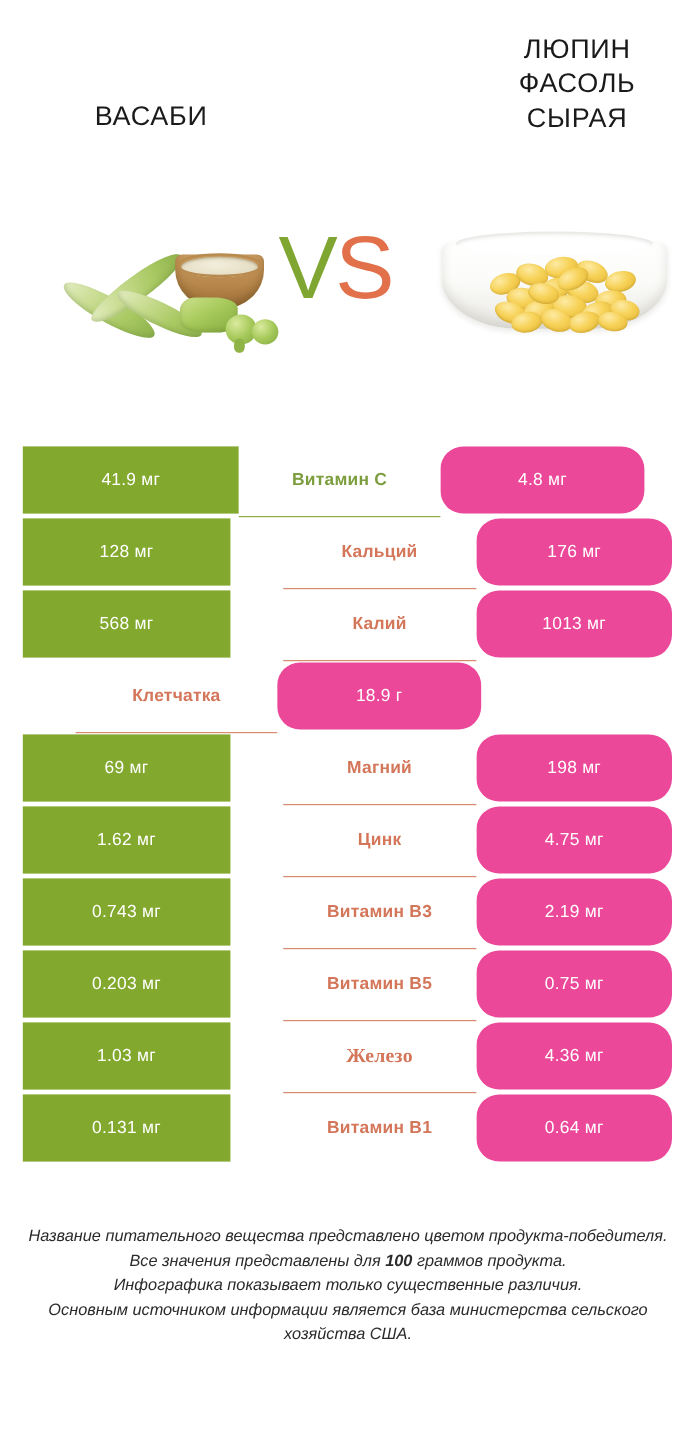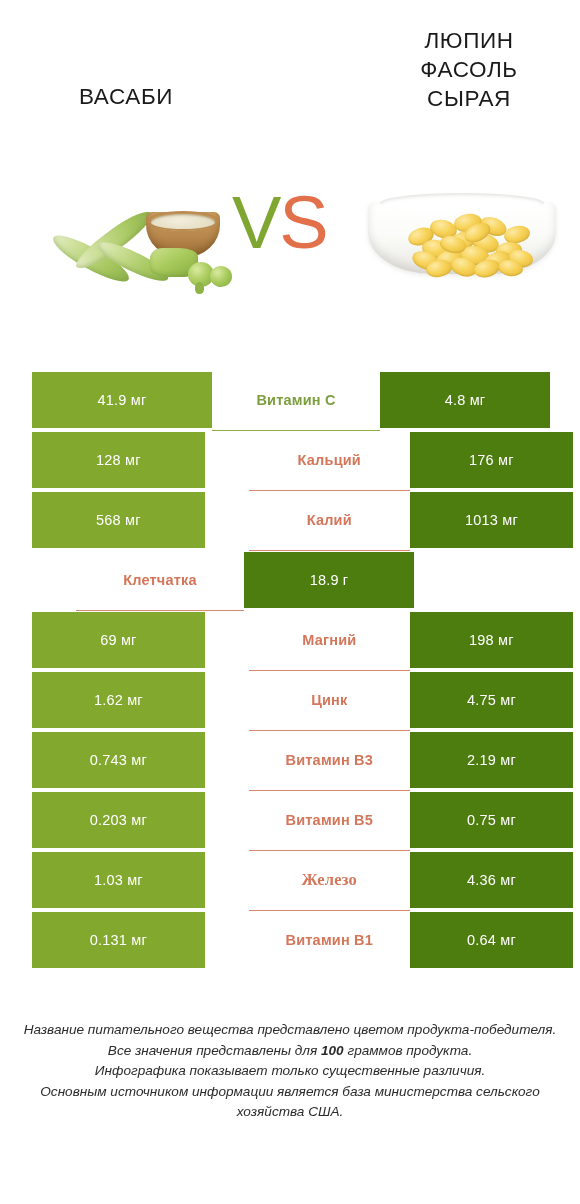--- a/index.html
+++ b/index.html
@@ -30,21 +30,21 @@
     color: #1a1a1a;
     font-weight: 400;
     font-family: "Liberation Sans", sans-serif;
   }
   .title-left {
     left: 34px;
     width: 184px;
     top: 82px;
   }
   .title-right {
-    left: 378px;
+    left: 390px;
     width: 182px;
     top: 26px;
   }
 
   
   .hero {
     position: relative;
     height: 170px;
     margin-top: -10px;
   }
@@ -167,21 +167,21 @@
   .bean {
     position: absolute;
     background: radial-gradient(ellipse at 36% 30%, #fdeaa3 0%, #f7d257 45%, #e0b333 100%);
     border-radius: 50%;
     box-shadow: inset 0 -1px 2px rgba(175,135,30,.4);
   }
 
   
   .table {
     position: absolute;
-    left: 32px;
+    left: 19px;
     top: 372px;
     width: 541px;
   }
   .row {
     display: flex;
     height: 56px;
     margin-bottom: 4px;
     align-items: stretch;
   }
   .cell {
@@ -192,22 +192,23 @@
     letter-spacing: .2px;
     box-sizing: border-box;
   }
   .cell-left {
     width: 180px;
     background: #82A82E;
     color: #ffffff;
   }
   .cell-right {
     width: 170px;
-    background: #4d7c0f;
+    background: #ec4899;
     color: #ffffff;
+    border-radius: 19px;
   }
   .cell-mid {
     width: 168px;
     background: #ffffff;
     font-weight: bold;
     font-size: 14.5px;
     position: relative;
   }
   .cell-mid .divider {
     position: absolute;

